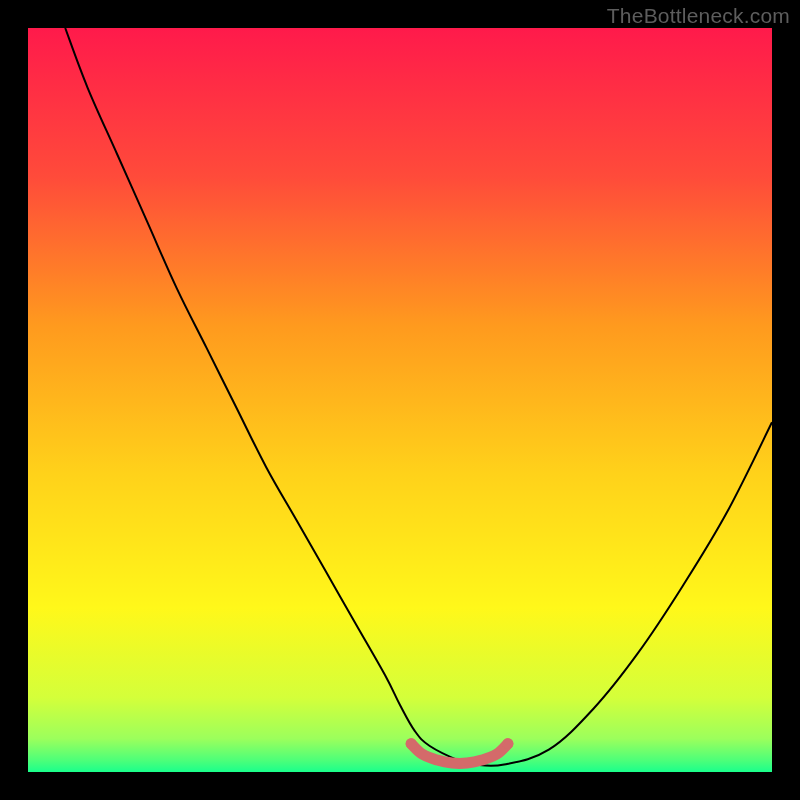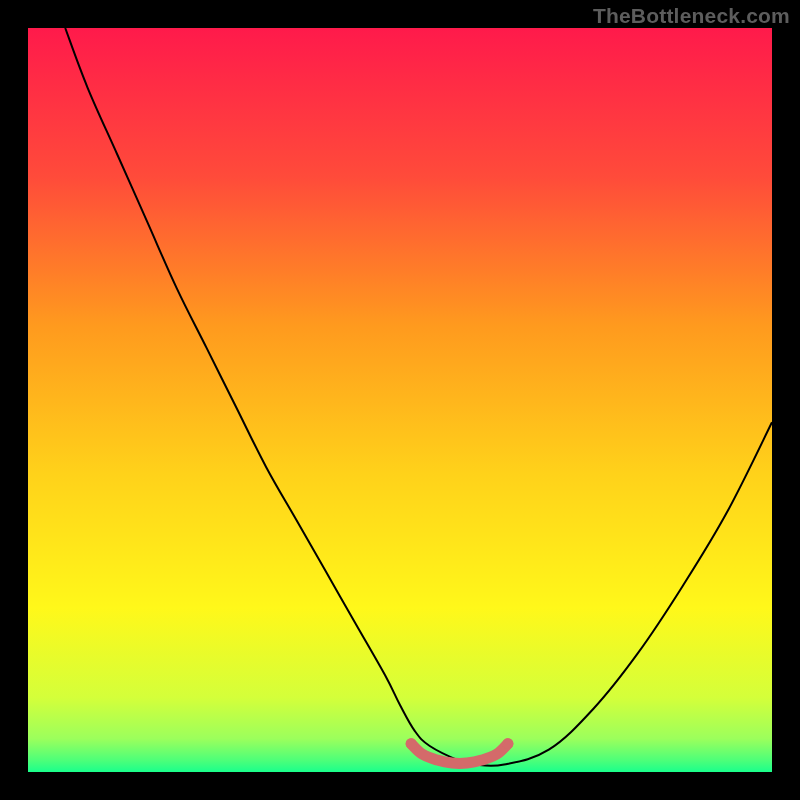--- a/index.html
+++ b/index.html
@@ -26,21 +26,21 @@
     width: 744px;
     height: 744px;
     overflow: hidden;
   }
   .watermark {
     position: absolute;
     top: 4px;
     right: 10px;
     color: #5d5d5d;
     font-size: 21px;
-    font-weight: 700;
+    font-weight: 400;
     letter-spacing: 0.2px;
     user-select: none;
   }
   svg { display: block; }
 </style>
 </head>
 <body>
 
 <div class="frame">
 

